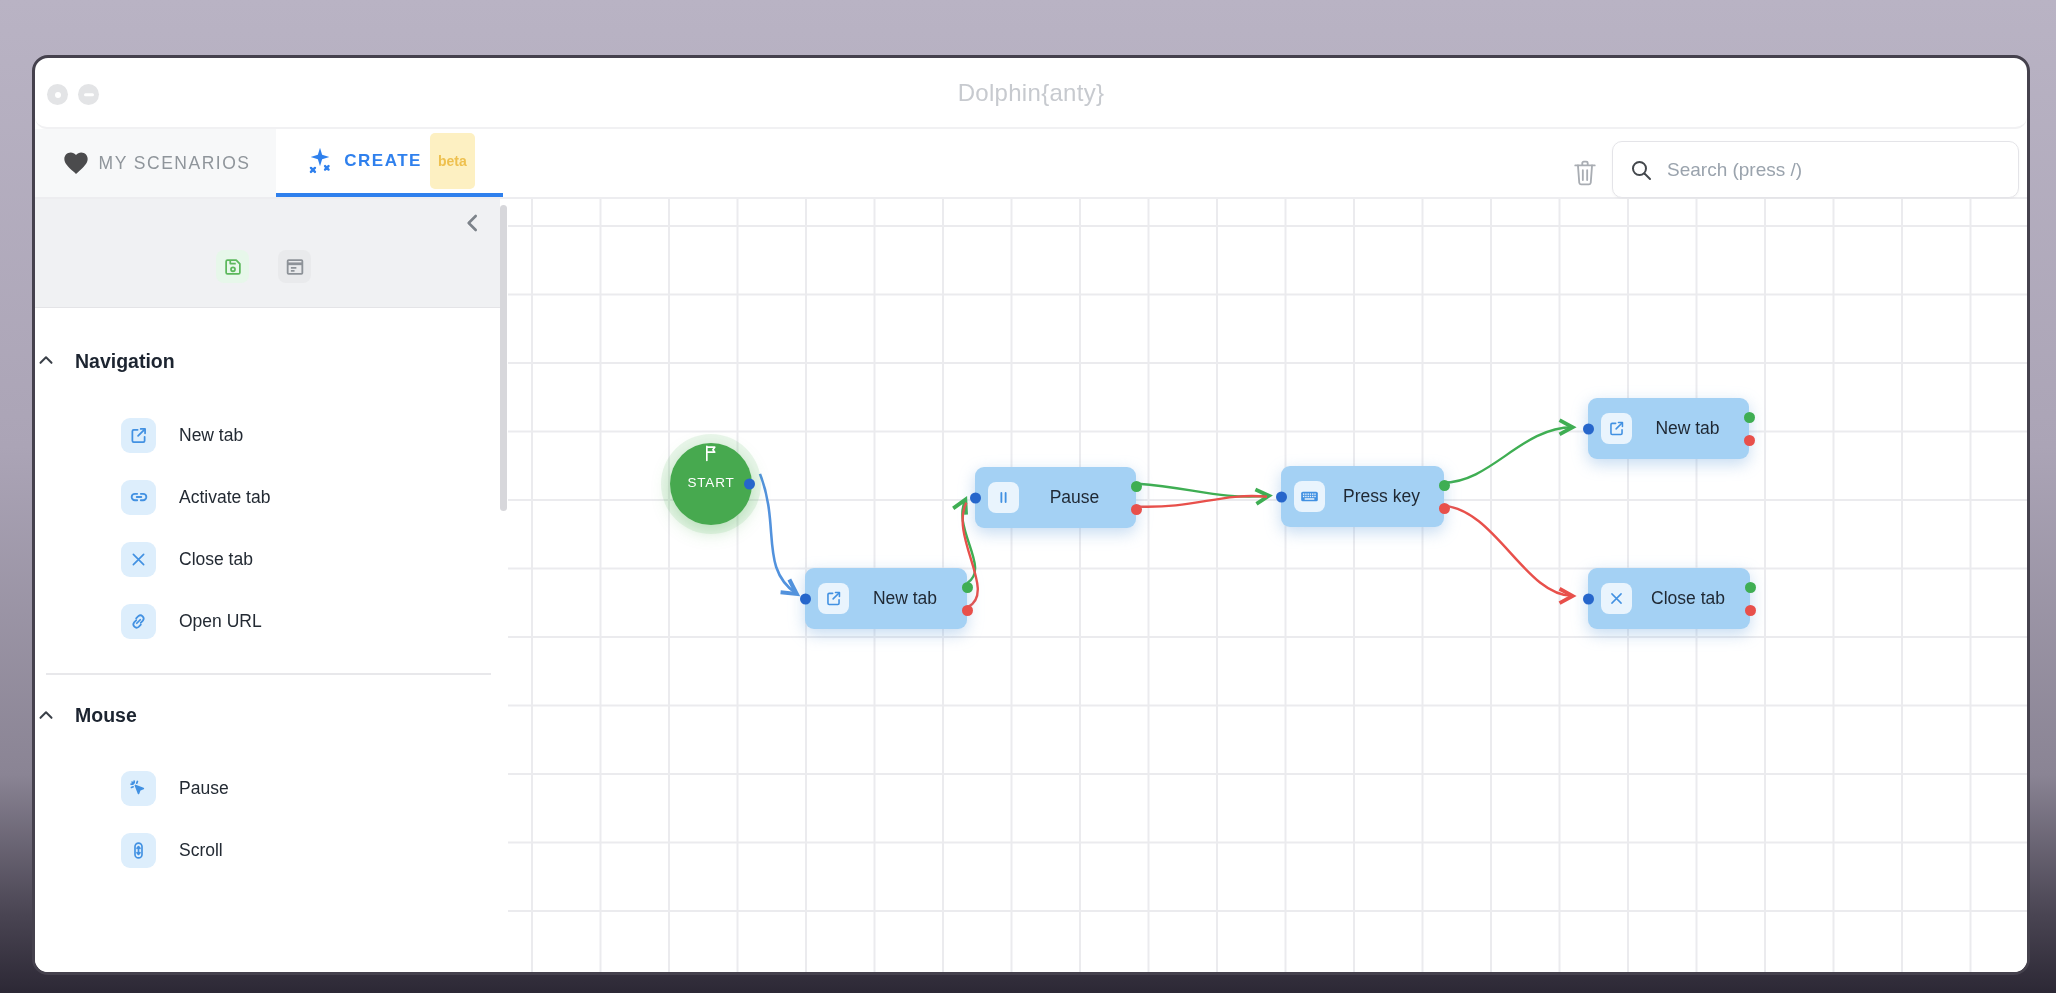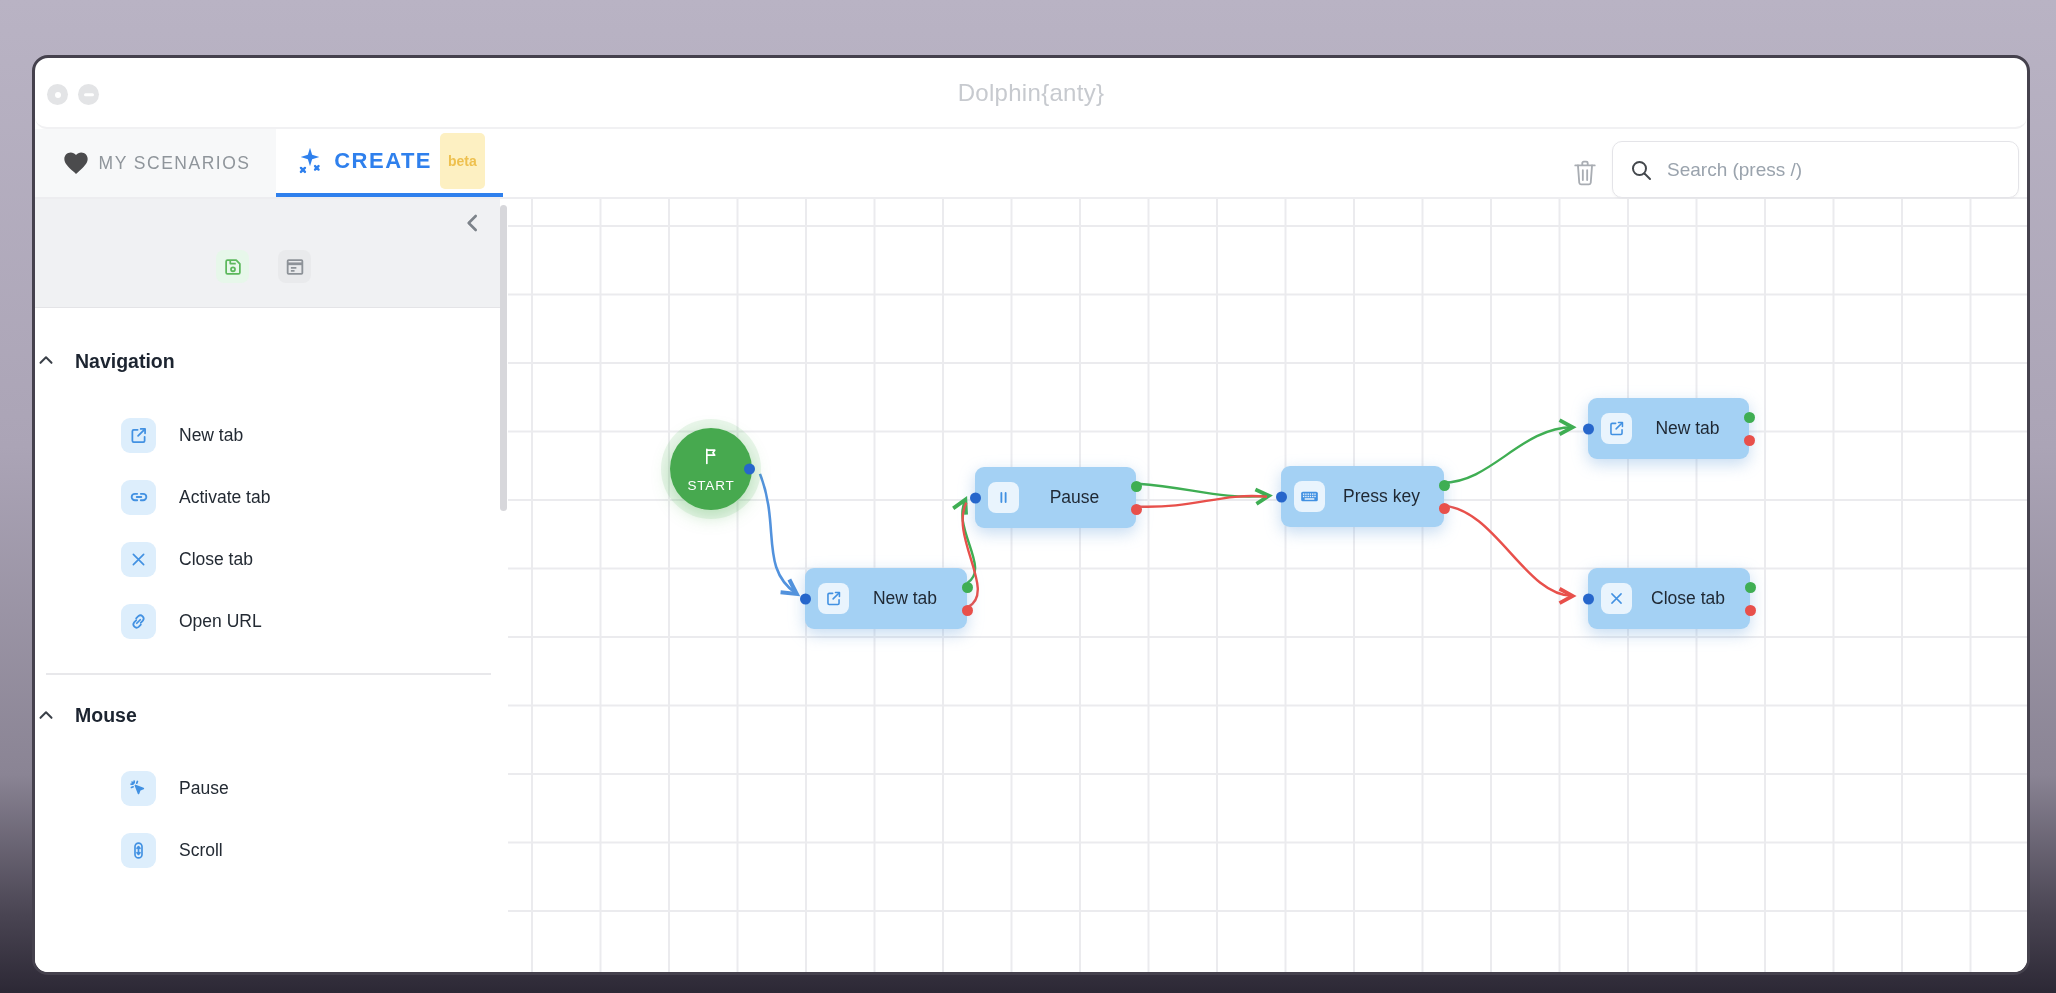--- a/index.html
+++ b/index.html
@@ -19,21 +19,21 @@
   .win-btn .dash{position:absolute;left:50%;top:50%;width:10px;height:3.5px;border-radius:2px;background:#fff;transform:translate(-50%,-50%);}
   .app-title{position:absolute;left:0;right:0;top:0;bottom:0;display:flex;align-items:center;justify-content:center;
     color:#c7cacf;font-size:24px;letter-spacing:.3px;}
 
   
   .topbar{height:70px;flex:0 0 70px;display:flex;align-items:stretch;border-bottom:2px solid #ededf0;position:relative;}
   .tab{display:flex;align-items:center;justify-content:center;gap:8px;cursor:pointer;}
   .tab-mysc{width:241px;background:#f7f8f9;}
   .tab-mysc .tab-label{color:#8f959b;font-size:17.5px;letter-spacing:1.5px;}
   .tab-create{width:227px;background:#fff;border-bottom:4px solid var(--accent-blue);}
-  .tab-create .tab-label{color:var(--accent-blue);font-size:22px;letter-spacing:1.5px;font-weight:bold;}
+  .tab-create .tab-label{color:var(--accent-blue);font-size:17px;letter-spacing:1.5px;font-weight:bold;}
   .beta-badge{background:var(--beta-bg);color:var(--beta-text);font-weight:bold;font-size:14px;
     padding:20px 8px;border-radius:5px;}
   .topbar-spacer{flex:1;}
   .trash-btn{border:none;background:transparent;padding:0;margin:29px 14px 0 0;width:26px;height:30px;cursor:pointer;color:#a9adb3;}
   .searchbox{width:407px;height:57px;margin:12px 8px 0 0;border:1.5px solid #e4e4e8;border-radius:10px;
     display:flex;align-items:center;padding:0 16px;gap:12px;background:#fff;box-shadow:0 1px 3px rgba(0,0,0,.04);}
   .searchbox input{border:none;outline:none;flex:1;font-size:19px;color:#555;font-family:"Liberation Sans",sans-serif;background:transparent;}
   .searchbox input::placeholder{color:#9aa3ad;}
 
   
@@ -74,22 +74,22 @@
   .flow-node{position:absolute;height:61px;background:var(--node-fill);border-radius:9px;
     display:flex;align-items:center;cursor:grab;box-shadow:0 5px 16px rgba(110,165,220,.40);}
   .node-chip{width:31px;height:31px;border-radius:8px;background:var(--node-chip);margin-left:13px;
     display:flex;align-items:center;justify-content:center;color:var(--icon-blue);flex:0 0 31px;}
   .node-label{flex:1;text-align:center;font-size:17.5px;color:#1f2833;padding-right:6px;}
   .port{position:absolute;width:11px;height:11px;border-radius:50%;cursor:crosshair;}
   .port-in{left:-5.5px;top:50%;transform:translateY(-50%);background:var(--port-blue);}
   .port-green{right:-5.5px;top:13.5px;background:var(--edge-green);}
   .port-red{right:-5.5px;bottom:13.5px;background:var(--edge-red);}
 
-  .start-node{position:absolute;left:162px;top:229px;width:82px;height:82px;border-radius:50%;
-    background:var(--start-green);display:flex;flex-direction:column;align-items:center;justify-content:center;gap:12px;
+  .start-node{position:absolute;left:162px;top:244px;width:82px;height:82px;border-radius:50%;
+    background:var(--start-green);display:flex;flex-direction:column;align-items:center;justify-content:flex-start;gap:12px;
     cursor:grab;box-shadow:0 0 0 9px rgba(86,181,92,.12),0 6px 18px rgba(76,175,80,.35);}
   .start-label{color:#fff;font-size:13.5px;letter-spacing:.8px;}
   .start-port{position:absolute;right:-3px;top:50%;transform:translateY(-50%);width:11px;height:11px;border-radius:50%;background:var(--port-blue);cursor:crosshair;}
 
   svg{display:block;}
 </style>
 </head>
 <body>
 
 <div class="window">

